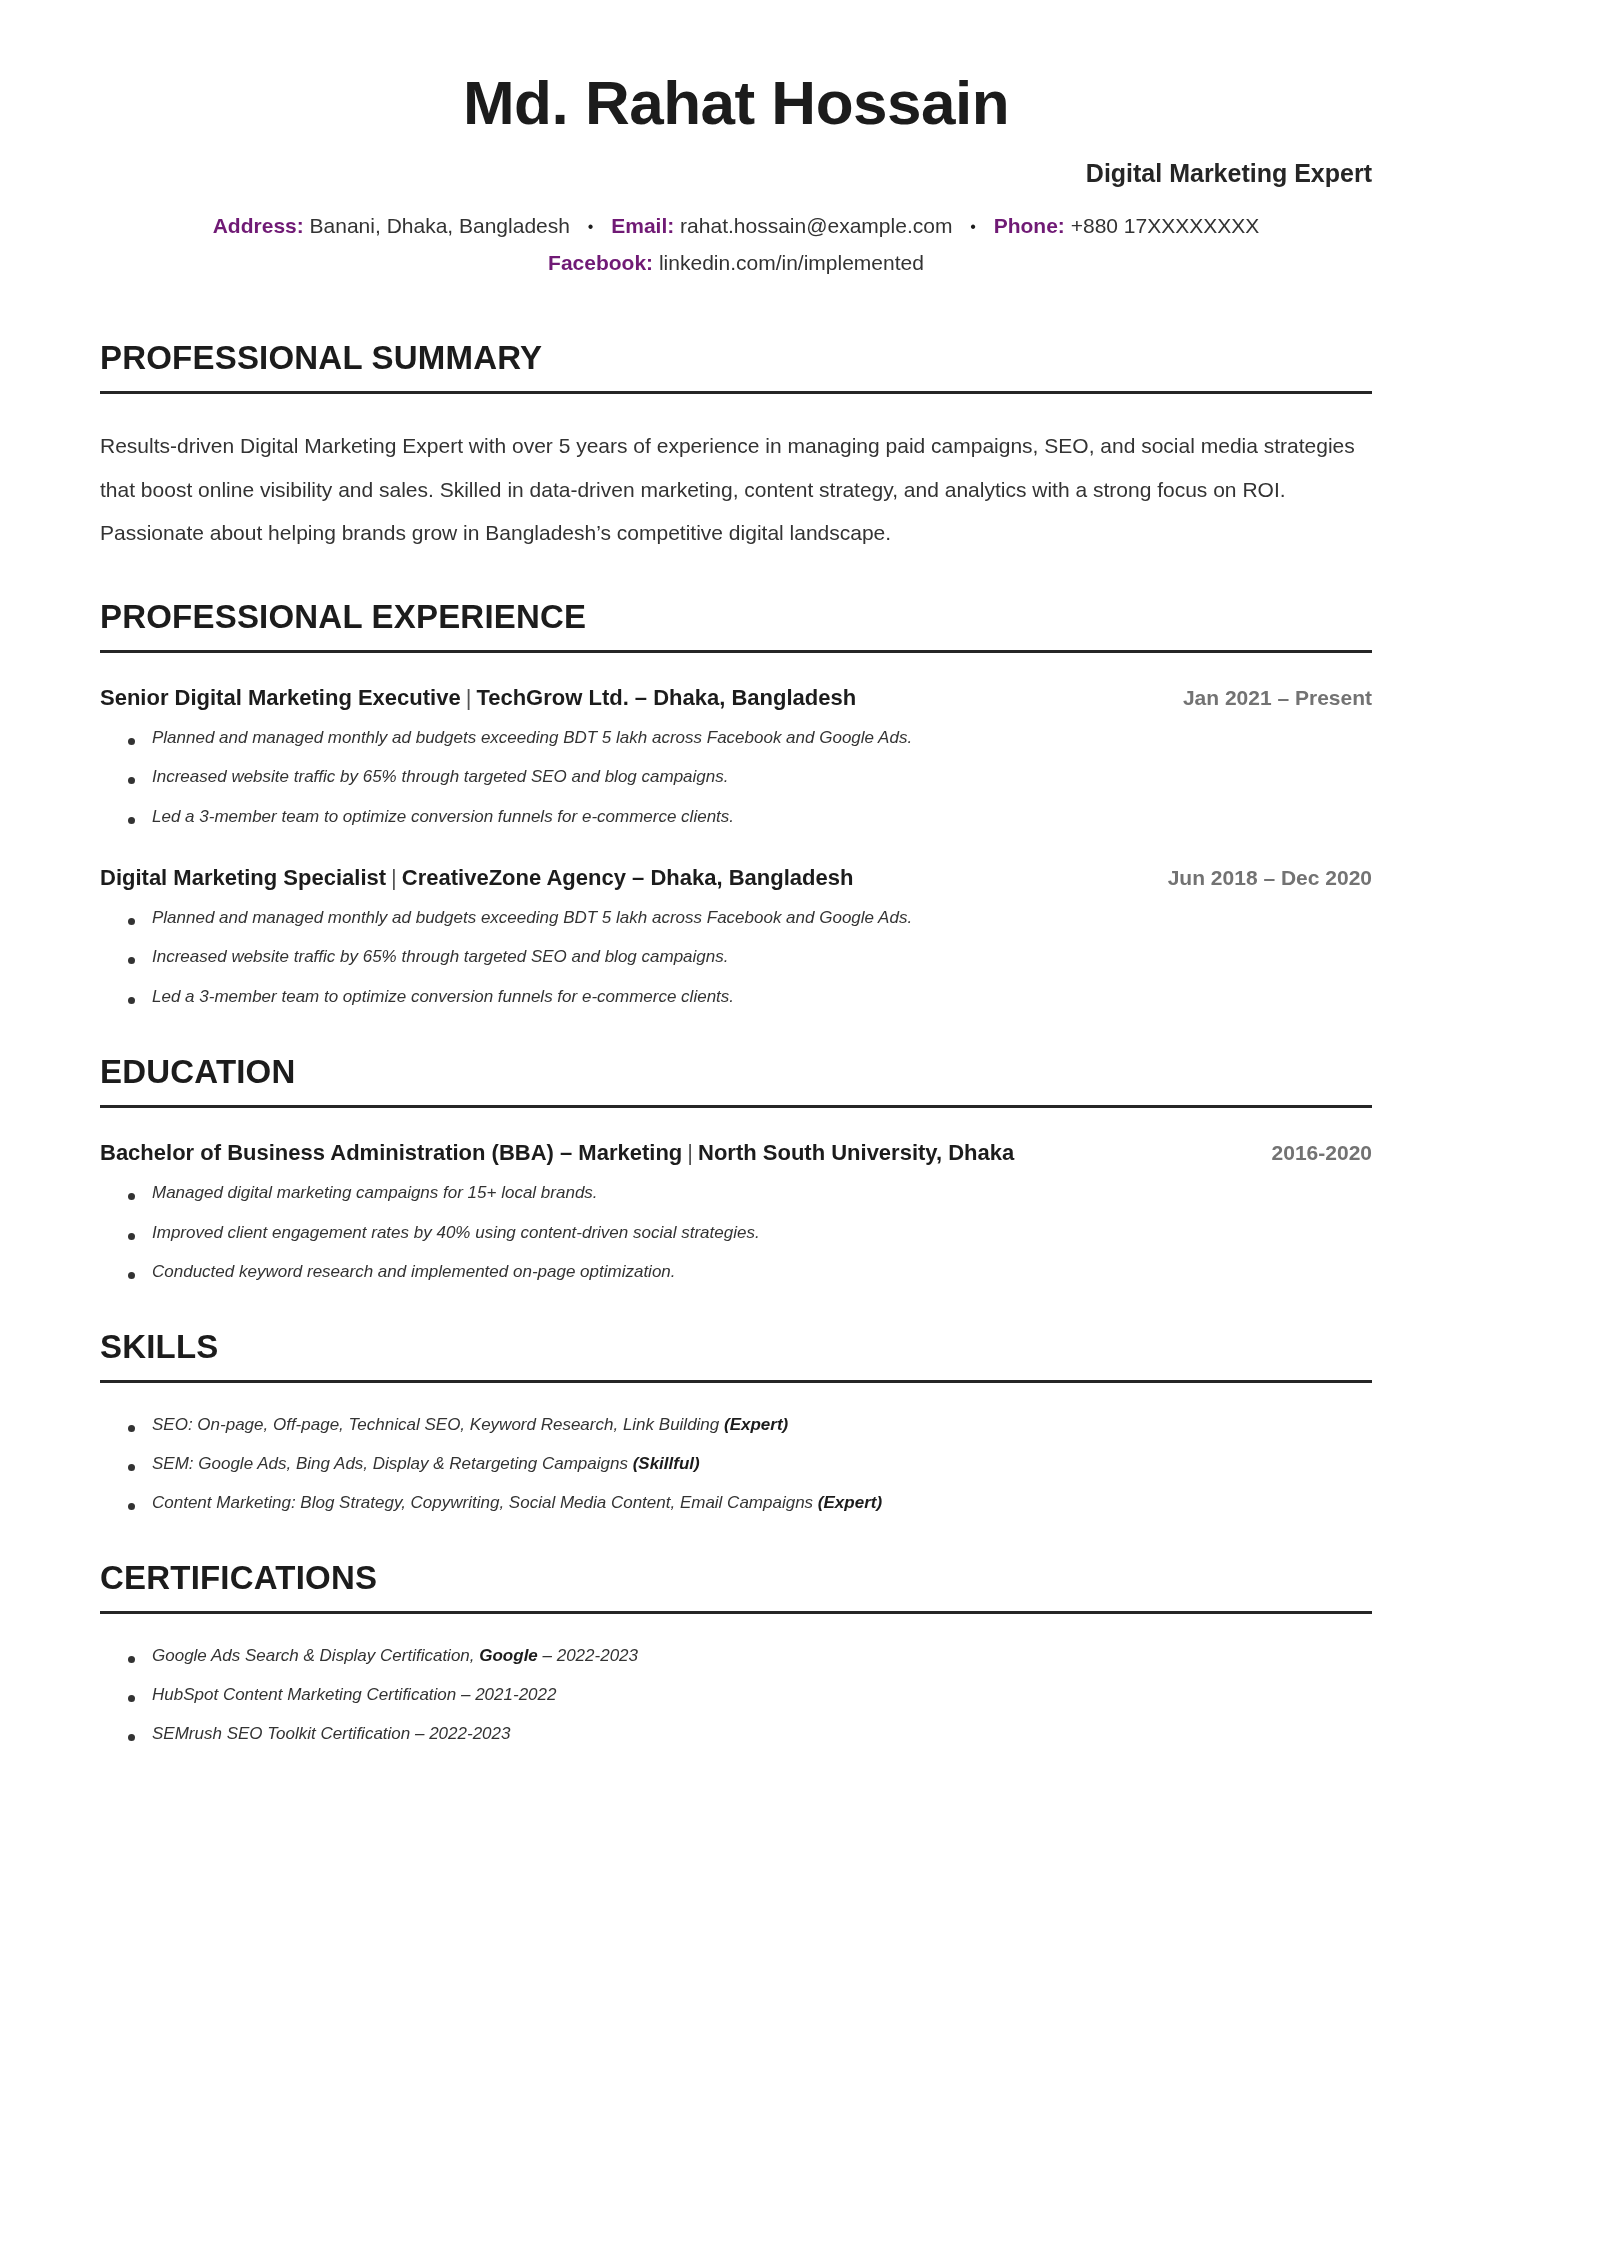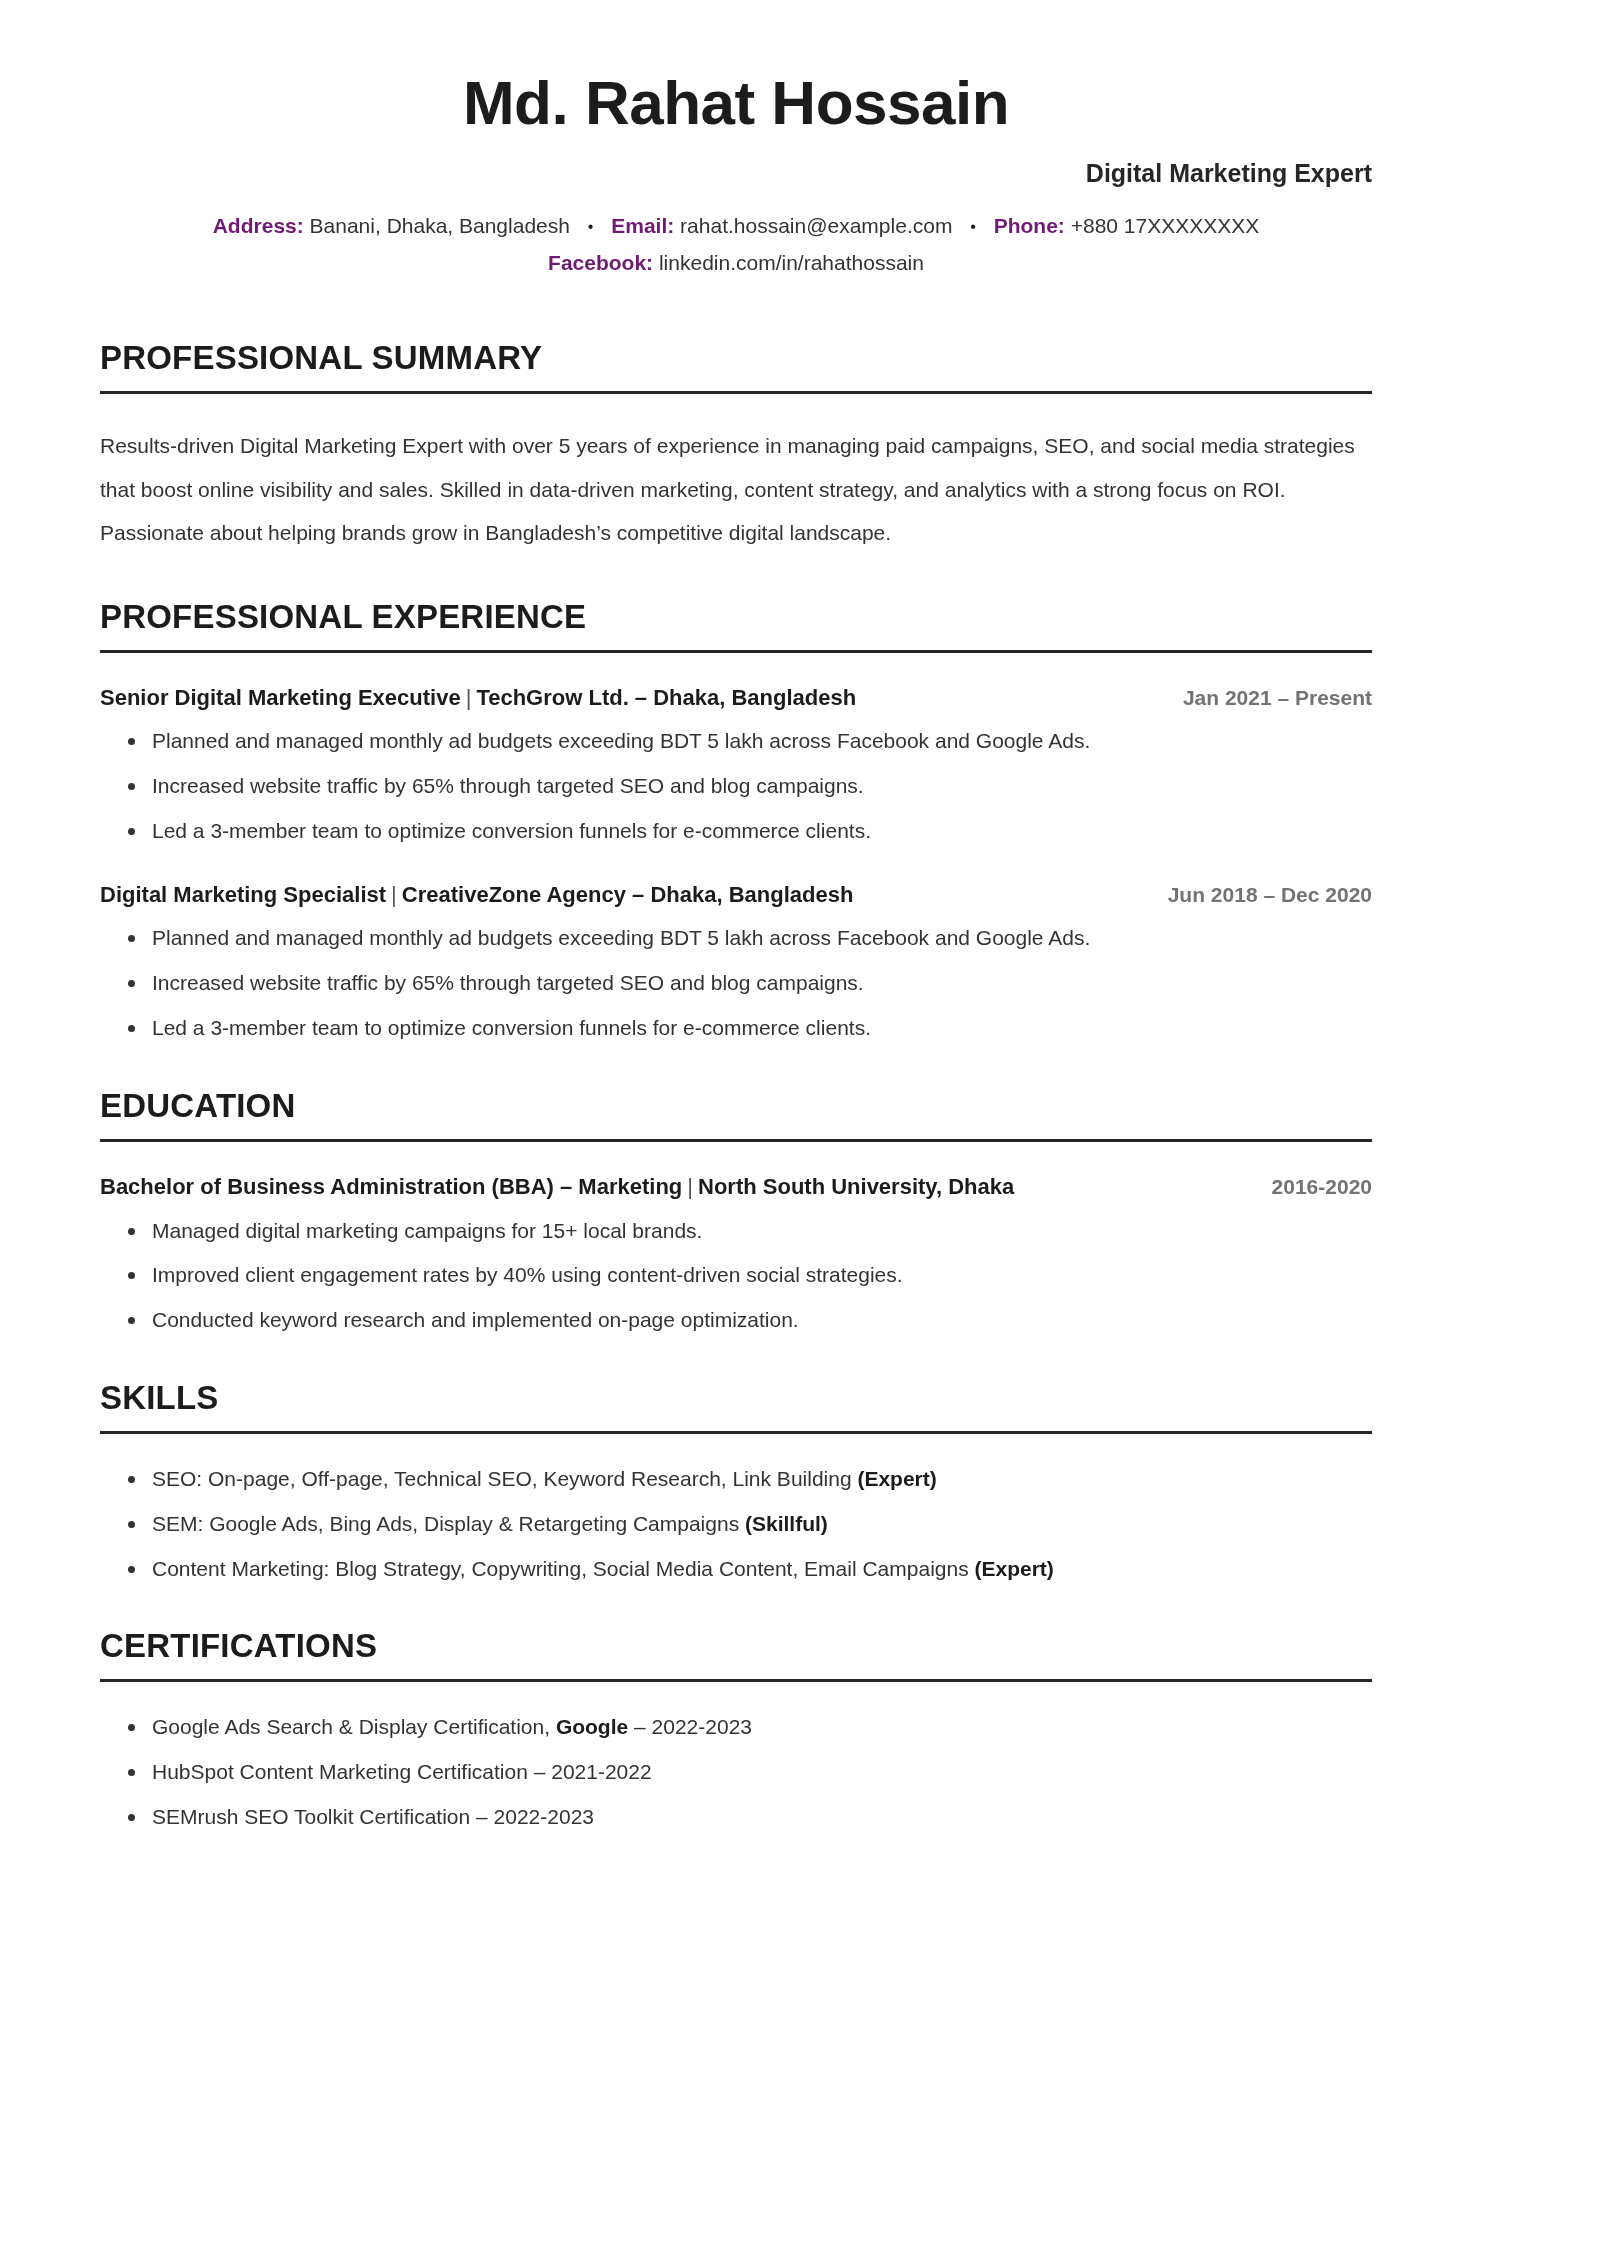--- a/index.html
+++ b/index.html
@@ -114,25 +114,26 @@
     color: #1c1c1c;
     margin: -4px 0 12px 0;
   }
 
   ul.bullets {
     margin: 0;
     padding: 0 0 0 52px;
     list-style: none;
   }
   ul.bullets li {
-    font-size: 21px;
+    font-size: 17px;
     line-height: 1.42;
     color: #333333;
     margin-bottom: 15px;
     position: relative;
+    font-style: italic;
   }
   ul.bullets li:last-child { margin-bottom: 0; }
   ul.bullets li::before {
     content: "";
     position: absolute;
     left: -24px;
     top: 12px;
     width: 7px;
     height: 7px;
     border-radius: 50%;
@@ -161,21 +162,21 @@
       </span>
       <span class="contact-sep">•</span>
       <span>
         <span class="lbl">Phone:</span>
         <span>+880 17XXXXXXXX</span>
       </span>
     </div>
 
     <div class="contact-line">
       <span class="lbl">Facebook:</span>
-      <span>linkedin.com/in/rahathossain</span>
+      <span>linkedin.com/in/implemented</span>
     </div>
   </div>
 
   <div class="section">
     <h2 class="section-title">PROFESSIONAL SUMMARY</h2>
     <div class="section-rule"></div>
     <p class="summary-text">Results-driven Digital Marketing Expert with over 5 years of experience in managing paid campaigns, SEO, and social media strategies that boost online visibility and sales. Skilled in data-driven marketing, content strategy, and analytics with a strong focus on ROI. Passionate about helping brands grow in Bangladesh’s competitive digital landscape.</p>
   </div>
 
   <div class="section">

